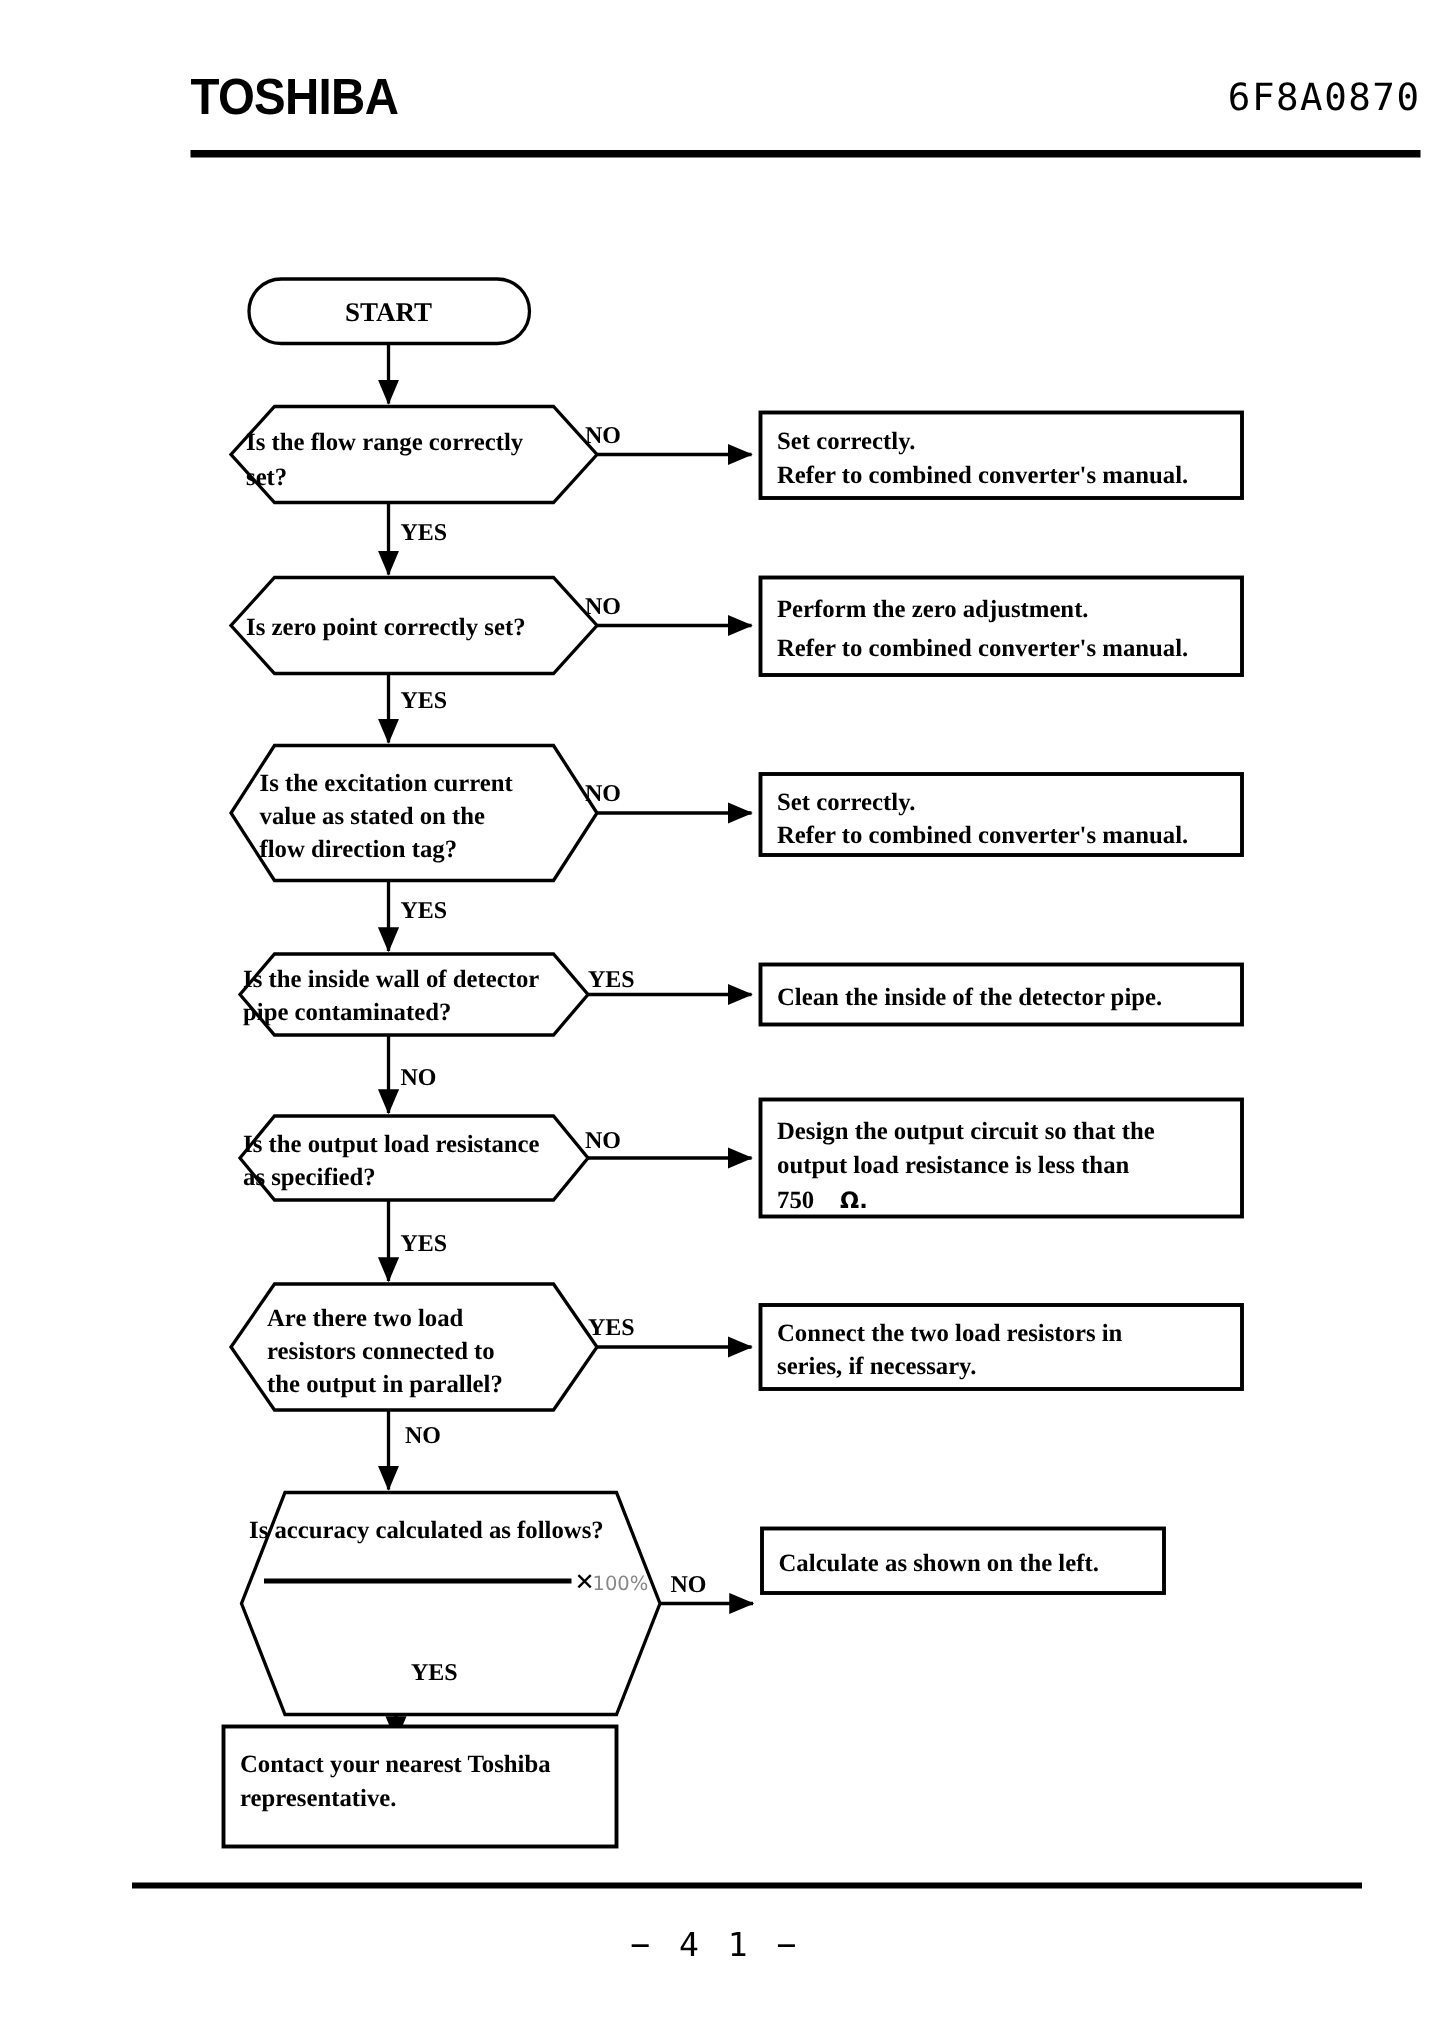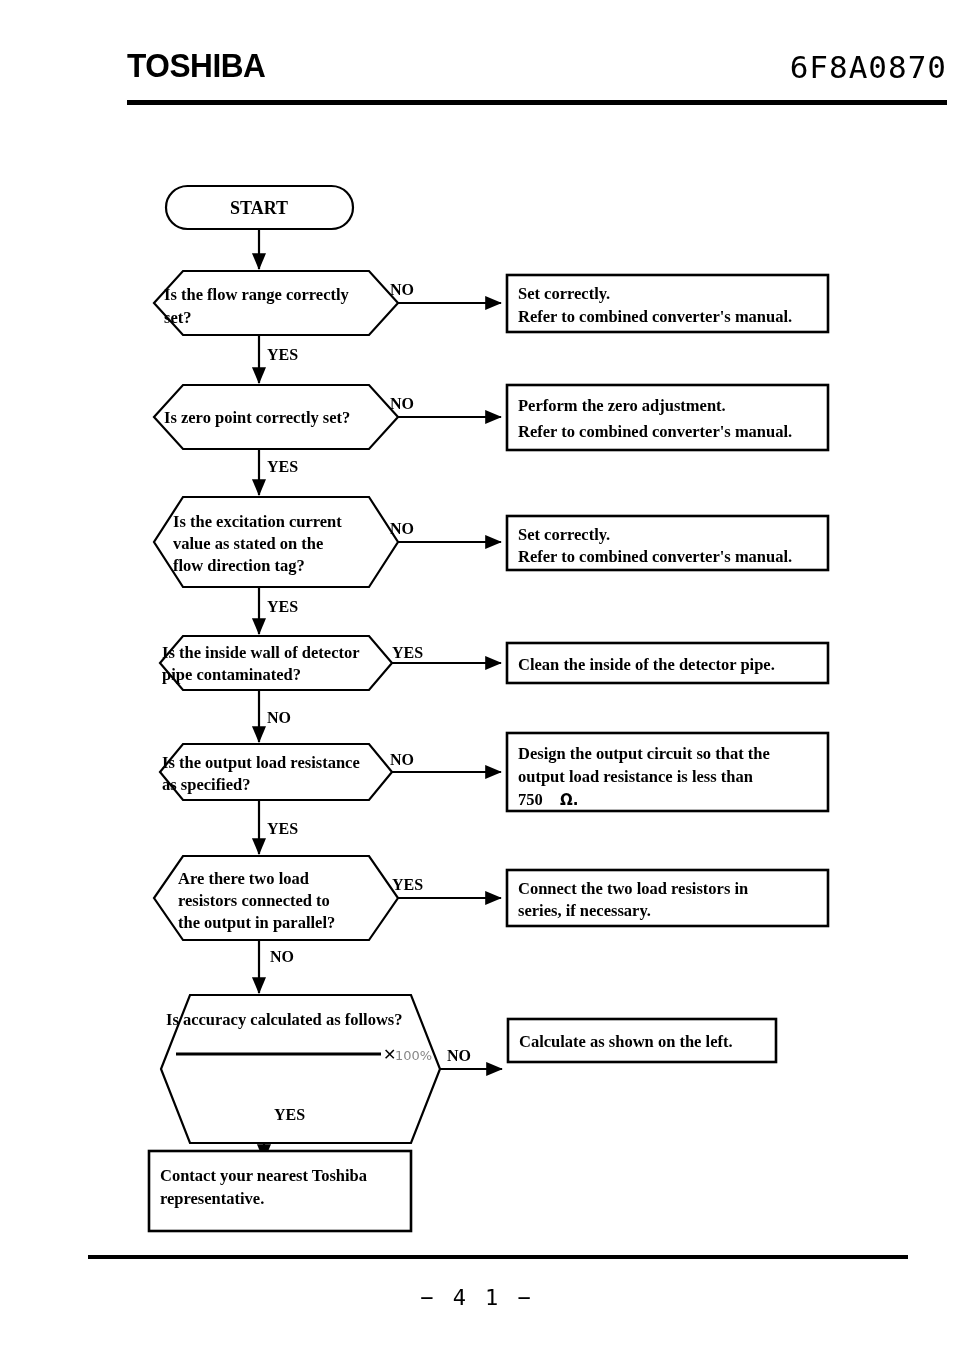--- a/index.html
+++ b/index.html
@@ -30,21 +30,21 @@
     font-size: 34px;
     letter-spacing: -0.5px;
     transform: scaleX(0.93);
     transform-origin: left center;
     line-height: 1;
   }
   #doc-number {
     position: absolute;
     right: 46px; top: 52px;
     font-family: "DejaVu Sans Mono", monospace;
-    font-size: 31px;
+    font-size: 25px;
     letter-spacing: 1px;
     line-height: 1;
   }
   #header-rule {
     position: absolute;
     left: 88px; top: 100px;
     width: 820px; height: 5px;
     background: #000;
   }
 

